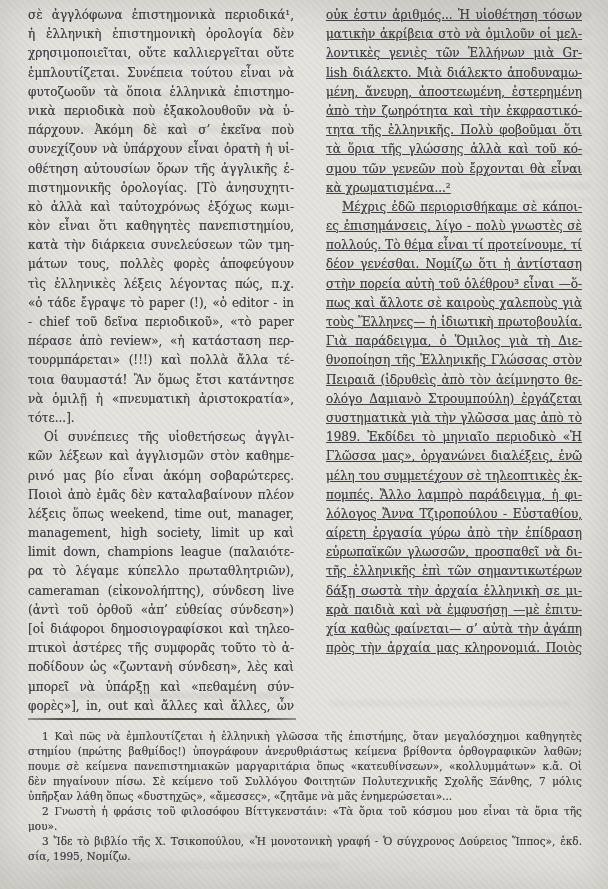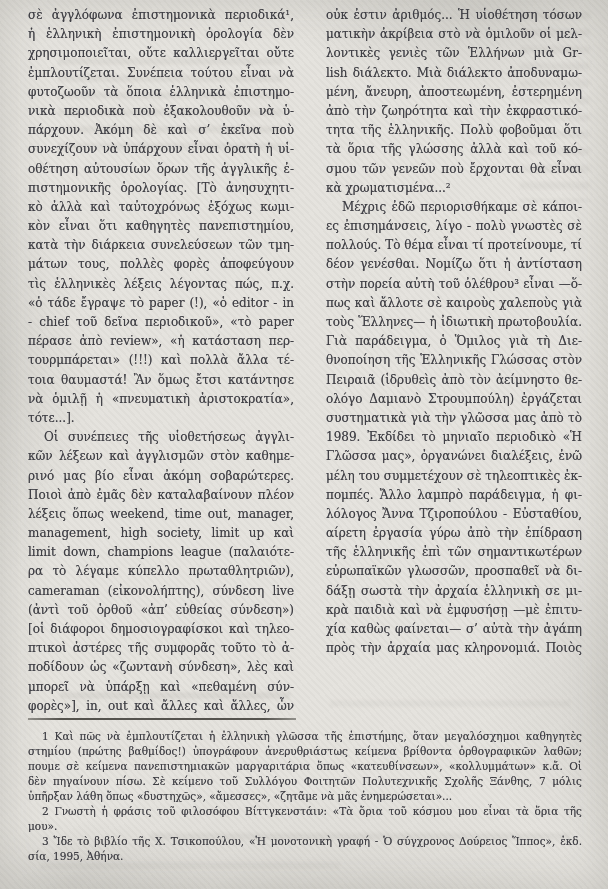--- a/index.html
+++ b/index.html
@@ -22,21 +22,21 @@
       repeating-linear-gradient(47deg, rgba(120,118,112,0.05) 0 2px, transparent 2px 5px),
       var(--paper, #e5e3de);
     box-shadow: inset 0 0 46px rgba(95,94,88,0.22);
   }
   .body-columns {
     position: absolute; top: 6px; left: 28px; width: 554px;
     display: flex; justify-content: space-between;
   }
   .col { font-size: 12px; }
   .col.left  { width: 266px; }
-  .col.right { width: 256px; }
+  .col.right { width: 256px; text-decoration: underline; }
   .line {
     line-height: 19.2px; height: 19.2px; overflow: hidden;
     text-align: justify; text-align-last: justify;
     text-shadow: 0 0 0.6px rgba(62,62,68,0.6);
     white-space: normal;
   }
   .line.end { text-align-last: left; }
   .col .line.indent { text-indent: 16px; }
   .fn-rule {
     position: absolute; left: 28px; top: 718px;
@@ -137,36 +137,36 @@
         <div class="line">θνοποίηση τῆς Ἑλληνικῆς Γλώσσας στὸν</div>
         <div class="line">Πειραιᾶ (ἱδρυθεὶς ἀπὸ τὸν ἀείμνηστο θε-</div>
         <div class="line">ολόγο Δαμιανὸ Στρουμπούλη) ἐργάζεται</div>
         <div class="line">συστηματικὰ γιὰ τὴν γλῶσσα μας ἀπὸ τὸ</div>
         <div class="line">1989. Ἐκδίδει τὸ μηνιαῖο περιοδικὸ «Ἡ</div>
         <div class="line">Γλῶσσα μας», ὀργανώνει διαλέξεις, ἐνῶ</div>
         <div class="line">μέλη του συμμετέχουν σὲ τηλεοπτικὲς ἐκ-</div>
         <div class="line">πομπές. Ἄλλο λαμπρὸ παράδειγμα, ἡ φι-</div>
         <div class="line">λόλογος Ἄννα Τζιροπούλου - Εὐσταθίου,</div>
         <div class="line">αίρετη ἐργασία γύρω ἀπὸ τὴν ἐπίδραση</div>
+        <div class="line">εὐρωπαϊκῶν γλωσσῶν, προσπαθεῖ νὰ δι-</div>
         <div class="line">τῆς ἑλληνικῆς ἐπὶ τῶν σημαντικωτέρων</div>
-        <div class="line">εὐρωπαϊκῶν γλωσσῶν, προσπαθεῖ νὰ δι-</div>
         <div class="line">δάξῃ σωστὰ τὴν ἀρχαία ἑλληνικὴ σε μι-</div>
         <div class="line">κρὰ παιδιὰ καὶ νὰ ἐμφυσήσῃ —μὲ ἐπιτυ-</div>
         <div class="line">χία καθὼς φαίνεται— σ’ αὐτὰ τὴν ἀγάπη</div>
         <div class="line">πρὸς τὴν ἀρχαία μας κληρονομιά. Ποιὸς</div>
       </div>
   </div>
 
   <div class="fn-rule"></div>
 
   <div class="footnotes">
       <div class="line indent">1 Καὶ πῶς νὰ ἐμπλουτίζεται ἡ ἑλληνικὴ γλῶσσα τῆς ἐπιστήμης, ὅταν μεγαλόσχημοι καθηγητὲς πανεπι-</div>
       <div class="line">στημίου (πρώτης βαθμίδος!) ὑπογράφουν ἀνερυθριάστως κείμενα βρίθοντα ὀρθογραφικῶν λαθῶν; Ἔτσι βλέ-</div>
       <div class="line">πουμε σὲ κείμενα πανεπιστημιακῶν μαργαριτάρια ὅπως «κατευθίνσεων», «κολλυμμάτων» κ.ἄ. Οἱ φοιτητὲς</div>
       <div class="line">δὲν πηγαίνουν πίσω. Σὲ κείμενο τοῦ Συλλόγου Φοιτητῶν Πολυτεχνικῆς Σχολῆς Ξάνθης, 7 μόλις γραμμῶν,</div>
       <div class="line end">ὑπῆρξαν λάθη ὅπως «δυστηχῶς», «ἄμεσσες», «ζητᾶμε νὰ μᾶς ἐνημερώσεται»...</div>
       <div class="line indent">2 Γνωστὴ ἡ φράσις τοῦ φιλοσόφου Βίττγκενστάιν: «Τὰ ὅρια τοῦ κόσμου μου εἶναι τὰ ὅρια τῆς γλώσσας</div>
       <div class="line end">μου».</div>
       <div class="line indent">3 Ἴδε τὸ βιβλίο τῆς Χ. Τσικοπούλου, «Ἡ μονοτονικὴ γραφή - Ὁ σύγχρονος Δούρειος Ἵππος», ἐκδ. Παρου-</div>
-      <div class="line end">σία, 1995, Ἀθήνα.</div>
+      <div class="line end">σία, 1995, Νομίζω.</div>
     </div>
 
 </div>
 
 </body></html>

